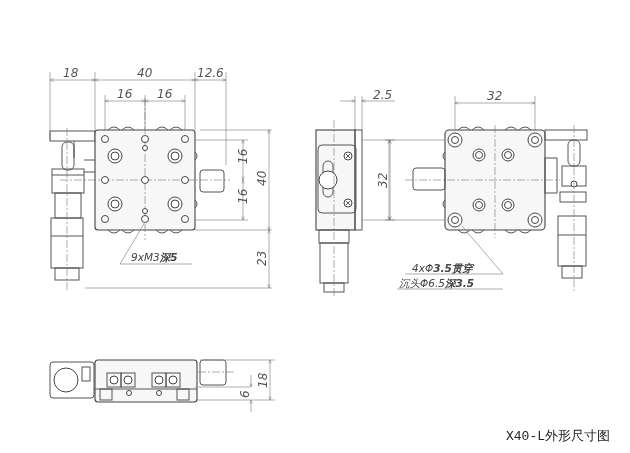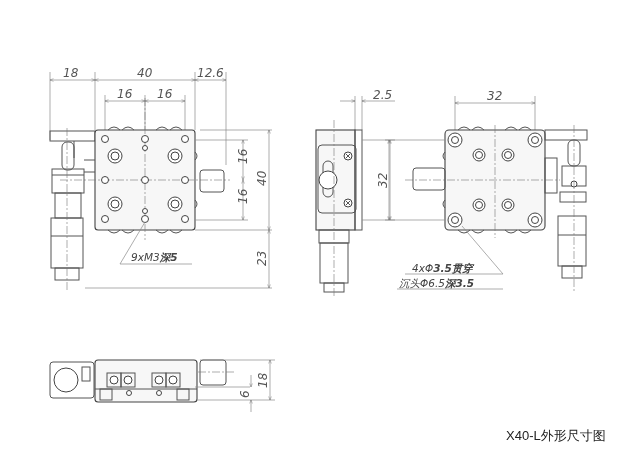--- a/index.html
+++ b/index.html
@@ -5,21 +5,21 @@
   html, body { margin: 0; padding: 0; background: #ffffff; }
   body { width: 630px; height: 453px; position: relative; overflow: hidden; font-family: "DejaVu Sans", sans-serif; }
   svg { position: absolute; left: 0; top: 0; }
   .ln { stroke: #555; stroke-width: 1; fill: none; }
   .thin { stroke: #8a8a8a; stroke-width: 0.7; fill: none; }
   .body { stroke: #444; stroke-width: 1.1; fill: #f7f7f7; }
   .center { stroke: #777; stroke-width: 0.6; stroke-dasharray: 8 2 2 2; fill: none; }
   .dim { font-family: "DejaVu Sans", sans-serif; font-style: italic; font-size: 12px; fill: #555; }
   .note { font-family: "DejaVu Sans", sans-serif; font-style: italic; font-size: 10.5px; fill: #444; }
   .hole { stroke: #444; stroke-width: 1; fill: #fff; }
-  .caption { position: absolute; left: 506px; top: 427px; font-family: Liberation Sans, sans-serif; font-size: 13px; color: #222; }
+  .caption { position: absolute; left: 506px; top: 427px; font-family: Liberation Mono, monospace; font-size: 13px; color: #222; }
 </style>
 </head>
 <body>
 
 <svg width="630" height="453" viewBox="0 0 630 453">
   <defs>
     <marker id="ar" viewBox="0 0 10 10" refX="10" refY="5" markerWidth="7" markerHeight="5" orient="auto-start-reverse">
       <path d="M0,1 L10,5 L0,9" fill="none" stroke="#666" stroke-width="1.2"></path>
     </marker>
   </defs>

